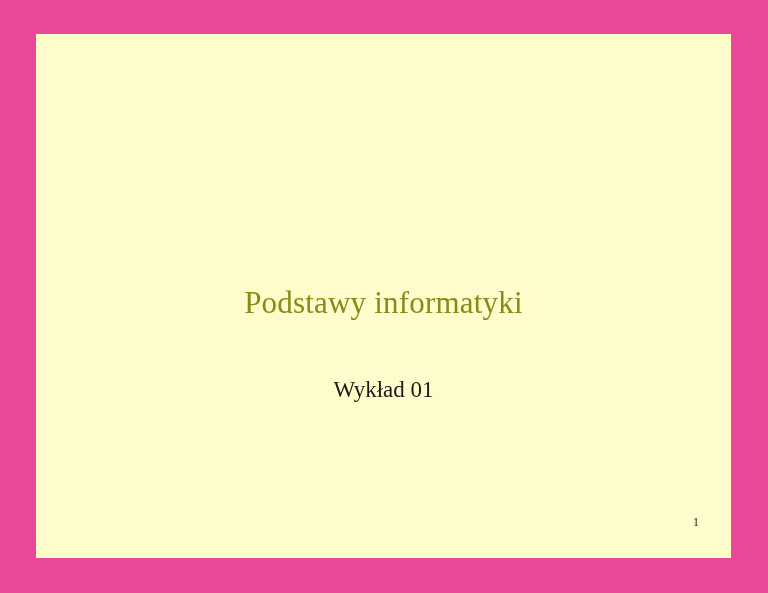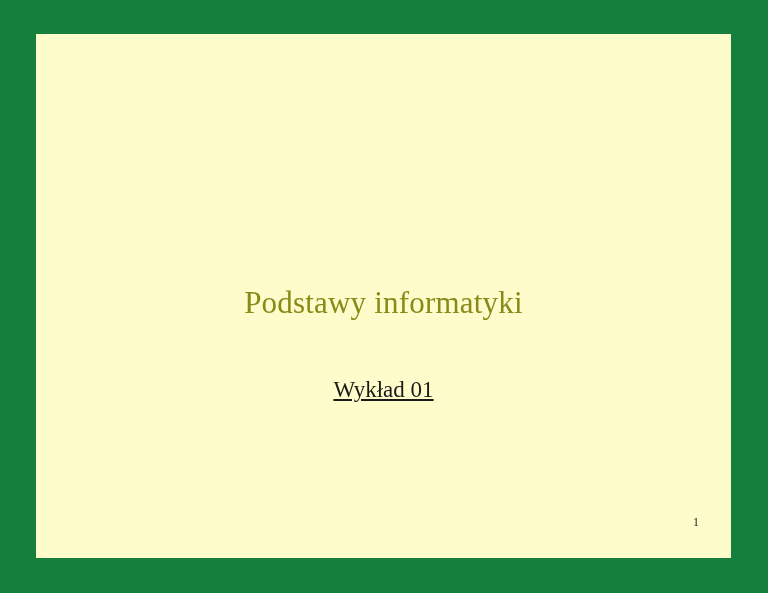--- a/index.html
+++ b/index.html
@@ -13,21 +13,21 @@
     height: 593px;
     overflow: hidden;
     font-family: "Liberation Serif", "DejaVu Serif", serif;
   }
 
   
   .page-canvas {
     position: relative;
     width: 768px;
     height: 593px;
-    background: #15803d;
+    background: #ec4899;
   }
 
   
   .slide {
     position: absolute;
     left: 36px;
     top: 34px;
     width: 695px;
     height: 524px;
     background: #fffccb;
@@ -58,21 +58,20 @@
     text-align: center;
     color: #1a1a18;
     font-size: 23px;
     font-weight: normal;
     line-height: 40px;
   }
 
   .subtitle-line {
     display: block;
     white-space: nowrap;
-    text-decoration: underline;
   }
 
   
   .slide-page-number {
     position: absolute;
     left: 650px;
     top: 481px;
     width: 20px;
     text-align: center;
     color: #1a1a18;

